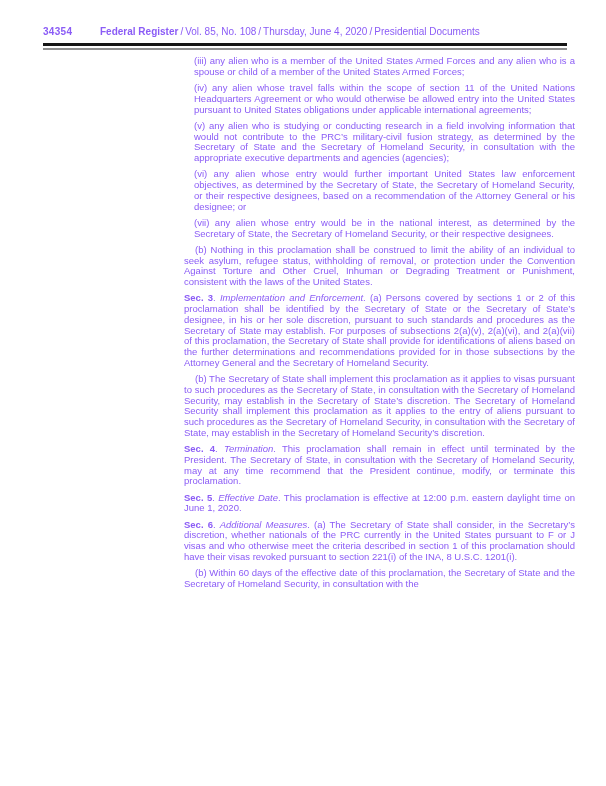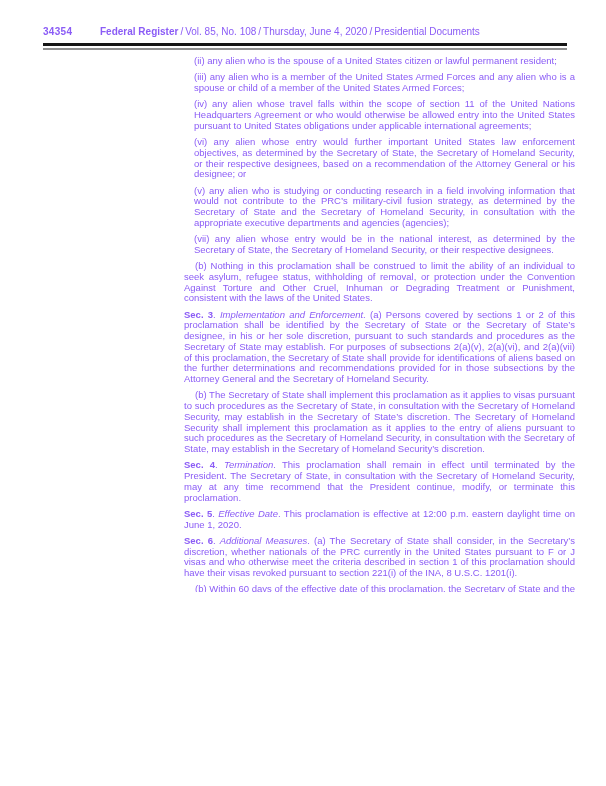--- a/index.html
+++ b/index.html
@@ -84,25 +84,24 @@
     <span class="fr-page-number">34354</span>
     <span class="fr-head-line">
       <span class="fr-journal">Federal Register</span><span class="fr-citation"> / Vol. 85, No. 108 / Thursday, June 4, 2020 / Presidential Documents</span>
     </span>
   </div>
 
   <div class="rule-black"></div>
   <div class="rule-gray"></div>
 
   <div class="doc-body">
-      <div class="para k-item"><span>(ii) any alien who is the spouse of a United States citizen or lawful permanent resident;</span></div>
       <div class="para k-item"><span>(iii) any alien who is a member of the United States Armed Forces and any alien who is a spouse or child of a member of the United States Armed Forces;</span></div>
       <div class="para k-item"><span>(iv) any alien whose travel falls within the scope of section 11 of the United Nations Headquarters Agreement or who would otherwise be allowed entry into the United States pursuant to United States obligations under applicable international agreements;</span></div>
+      <div class="para k-item"><span>(v) any alien who is studying or conducting research in a field involving information that would not contribute to the PRC’s military-civil fusion strategy, as determined by the Secretary of State and the Secretary of Homeland Security, in consultation with the appropriate executive departments and agencies (agencies);</span></div>
       <div class="para k-item"><span>(vi) any alien whose entry would further important United States law enforcement objectives, as determined by the Secretary of State, the Secretary of Homeland Security, or their respective designees, based on a recommendation of the Attorney General or his designee; or</span></div>
-      <div class="para k-item"><span>(v) any alien who is studying or conducting research in a field involving information that would not contribute to the PRC’s military-civil fusion strategy, as determined by the Secretary of State and the Secretary of Homeland Security, in consultation with the appropriate executive departments and agencies (agencies);</span></div>
       <div class="para k-item"><span>(vii) any alien whose entry would be in the national interest, as determined by the Secretary of State, the Secretary of Homeland Security, or their respective designees.</span></div>
       <div class="para k-indent"><span>(b) Nothing in this proclamation shall be construed to limit the ability of an individual to seek asylum, refugee status, withholding of removal, or protection under the Convention Against Torture and Other Cruel, Inhuman or Degrading Treatment or Punishment, consistent with the laws of the United States.</span></div>
       <div class="para k-sec"><span class="run-b">Sec. 3</span><span>. </span><span class="run-i">Implementation and Enforcement</span><span>. (a) Persons covered by sections 1 or 2 of this proclamation shall be identified by the Secretary of State or the Secretary of State’s designee, in his or her sole discretion, pursuant to such standards and procedures as the Secretary of State may establish. For purposes of subsections 2(a)(v), 2(a)(vi), and 2(a)(vii) of this proclamation, the Secretary of State shall provide for identifications of aliens based on the further determinations and recommendations provided for in those subsections by the Attorney General and the Secretary of Homeland Security.</span></div>
       <div class="para k-indent"><span>(b) The Secretary of State shall implement this proclamation as it applies to visas pursuant to such procedures as the Secretary of State, in consultation with the Secretary of Homeland Security, may establish in the Secretary of State’s discretion. The Secretary of Homeland Security shall implement this proclamation as it applies to the entry of aliens pursuant to such procedures as the Secretary of Homeland Security, in consultation with the Secretary of State, may establish in the Secretary of Homeland Security’s discretion.</span></div>
       <div class="para k-sec"><span class="run-b">Sec. 4</span><span>. </span><span class="run-i">Termination</span><span>. This proclamation shall remain in effect until terminated by the President. The Secretary of State, in consultation with the Secretary of Homeland Security, may at any time recommend that the President continue, modify, or terminate this proclamation.</span></div>
       <div class="para k-sec"><span class="run-b">Sec. 5</span><span>. </span><span class="run-i">Effective Date</span><span>. This proclamation is effective at 12:00 p.m. eastern daylight time on June 1, 2020.</span></div>
       <div class="para k-sec"><span class="run-b">Sec. 6</span><span>. </span><span class="run-i">Additional Measures</span><span>. (a) The Secretary of State shall consider, in the Secretary’s discretion, whether nationals of the PRC currently in the United States pursuant to F or J visas and who otherwise meet the criteria described in section 1 of this proclamation should have their visas revoked pursuant to section 221(i) of the INA, 8 U.S.C. 1201(i).</span></div>
       <div class="para k-indent"><span>(b) Within 60 days of the effective date of this proclamation, the Secretary of State and the Secretary of Homeland Security, in consultation with the</span></div>
     </div>
 

